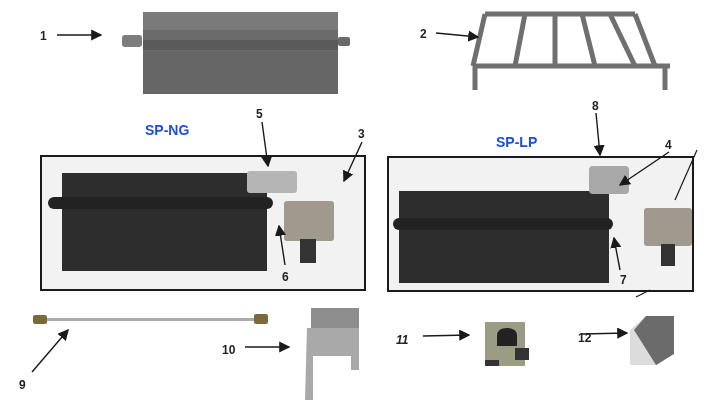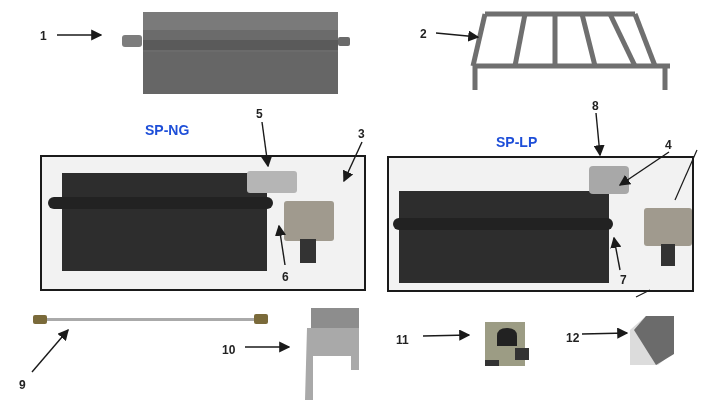--- a/index.html
+++ b/index.html
@@ -93,22 +93,22 @@
 <span class="lbl" style="left:40px;top:29px;">1</span>
 <span class="lbl" style="left:420px;top:27px;">2</span>
 <span class="lbl" style="left:358px;top:127px;">3</span>
 <span class="lbl" style="left:665px;top:138px;">4</span>
 <span class="lbl" style="left:256px;top:107px;">5</span>
 <span class="lbl" style="left:282px;top:270px;">6</span>
 <span class="lbl" style="left:620px;top:273px;">7</span>
 <span class="lbl" style="left:592px;top:99px;">8</span>
 <span class="lbl" style="left:19px;top:378px;">9</span>
 <span class="lbl" style="left:222px;top:343px;">10</span>
-<span class="lbl" style="left:396px;top:333px;">11</span>
-<span class="lbl" style="left:566px;top:331px;">12</span>
+<span class="lbl" style="left:396px;top:333px;font-style:italic;">11</span>
+<span class="lbl" style="left:578px;top:331px;">12</span>
 
 <svg class="ov">
   <defs>
     <marker id="ah" markerWidth="8" markerHeight="8" refX="7" refY="4" orient="auto">
       <path d="M0,0 L8,4 L0,8 Z" fill="#1a1a1a"></path>
     </marker>
   </defs>
   <g stroke="#1a1a1a" stroke-width="1.4" fill="none" marker-end="url(#ah)">
     <line x1="57" y1="35" x2="101" y2="35"></line>
     <line x1="436" y1="33" x2="478" y2="37"></line>

